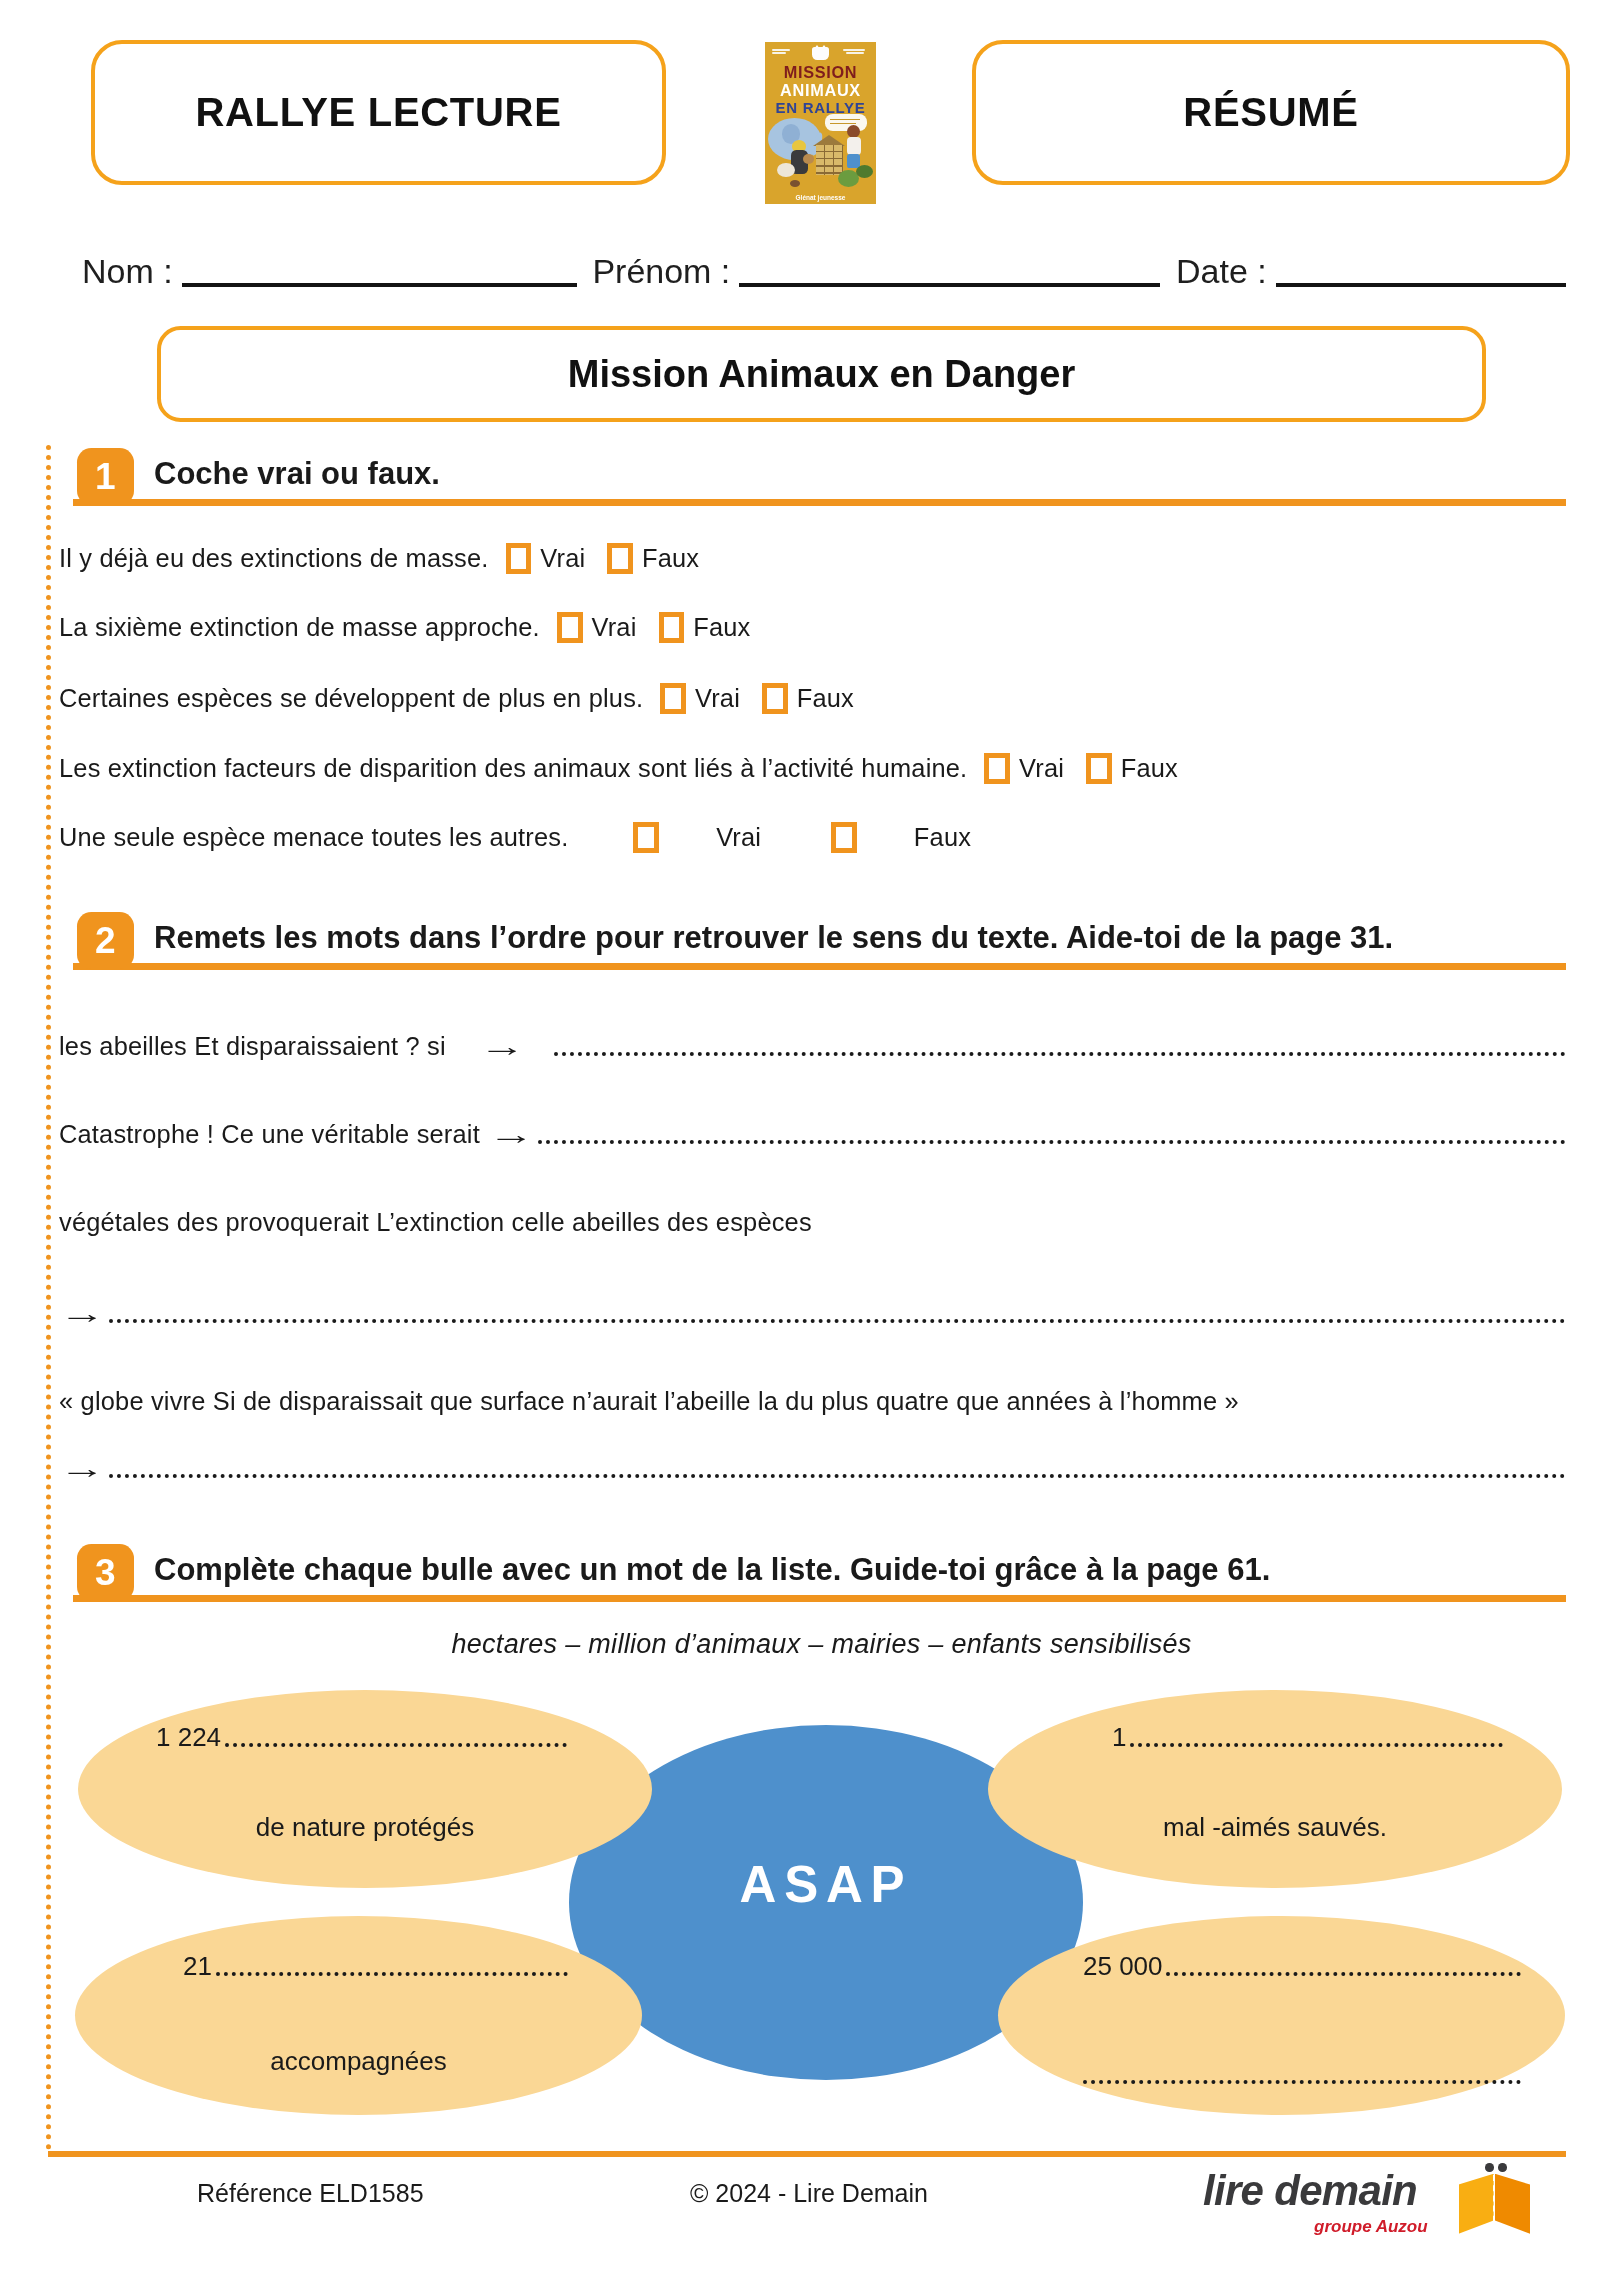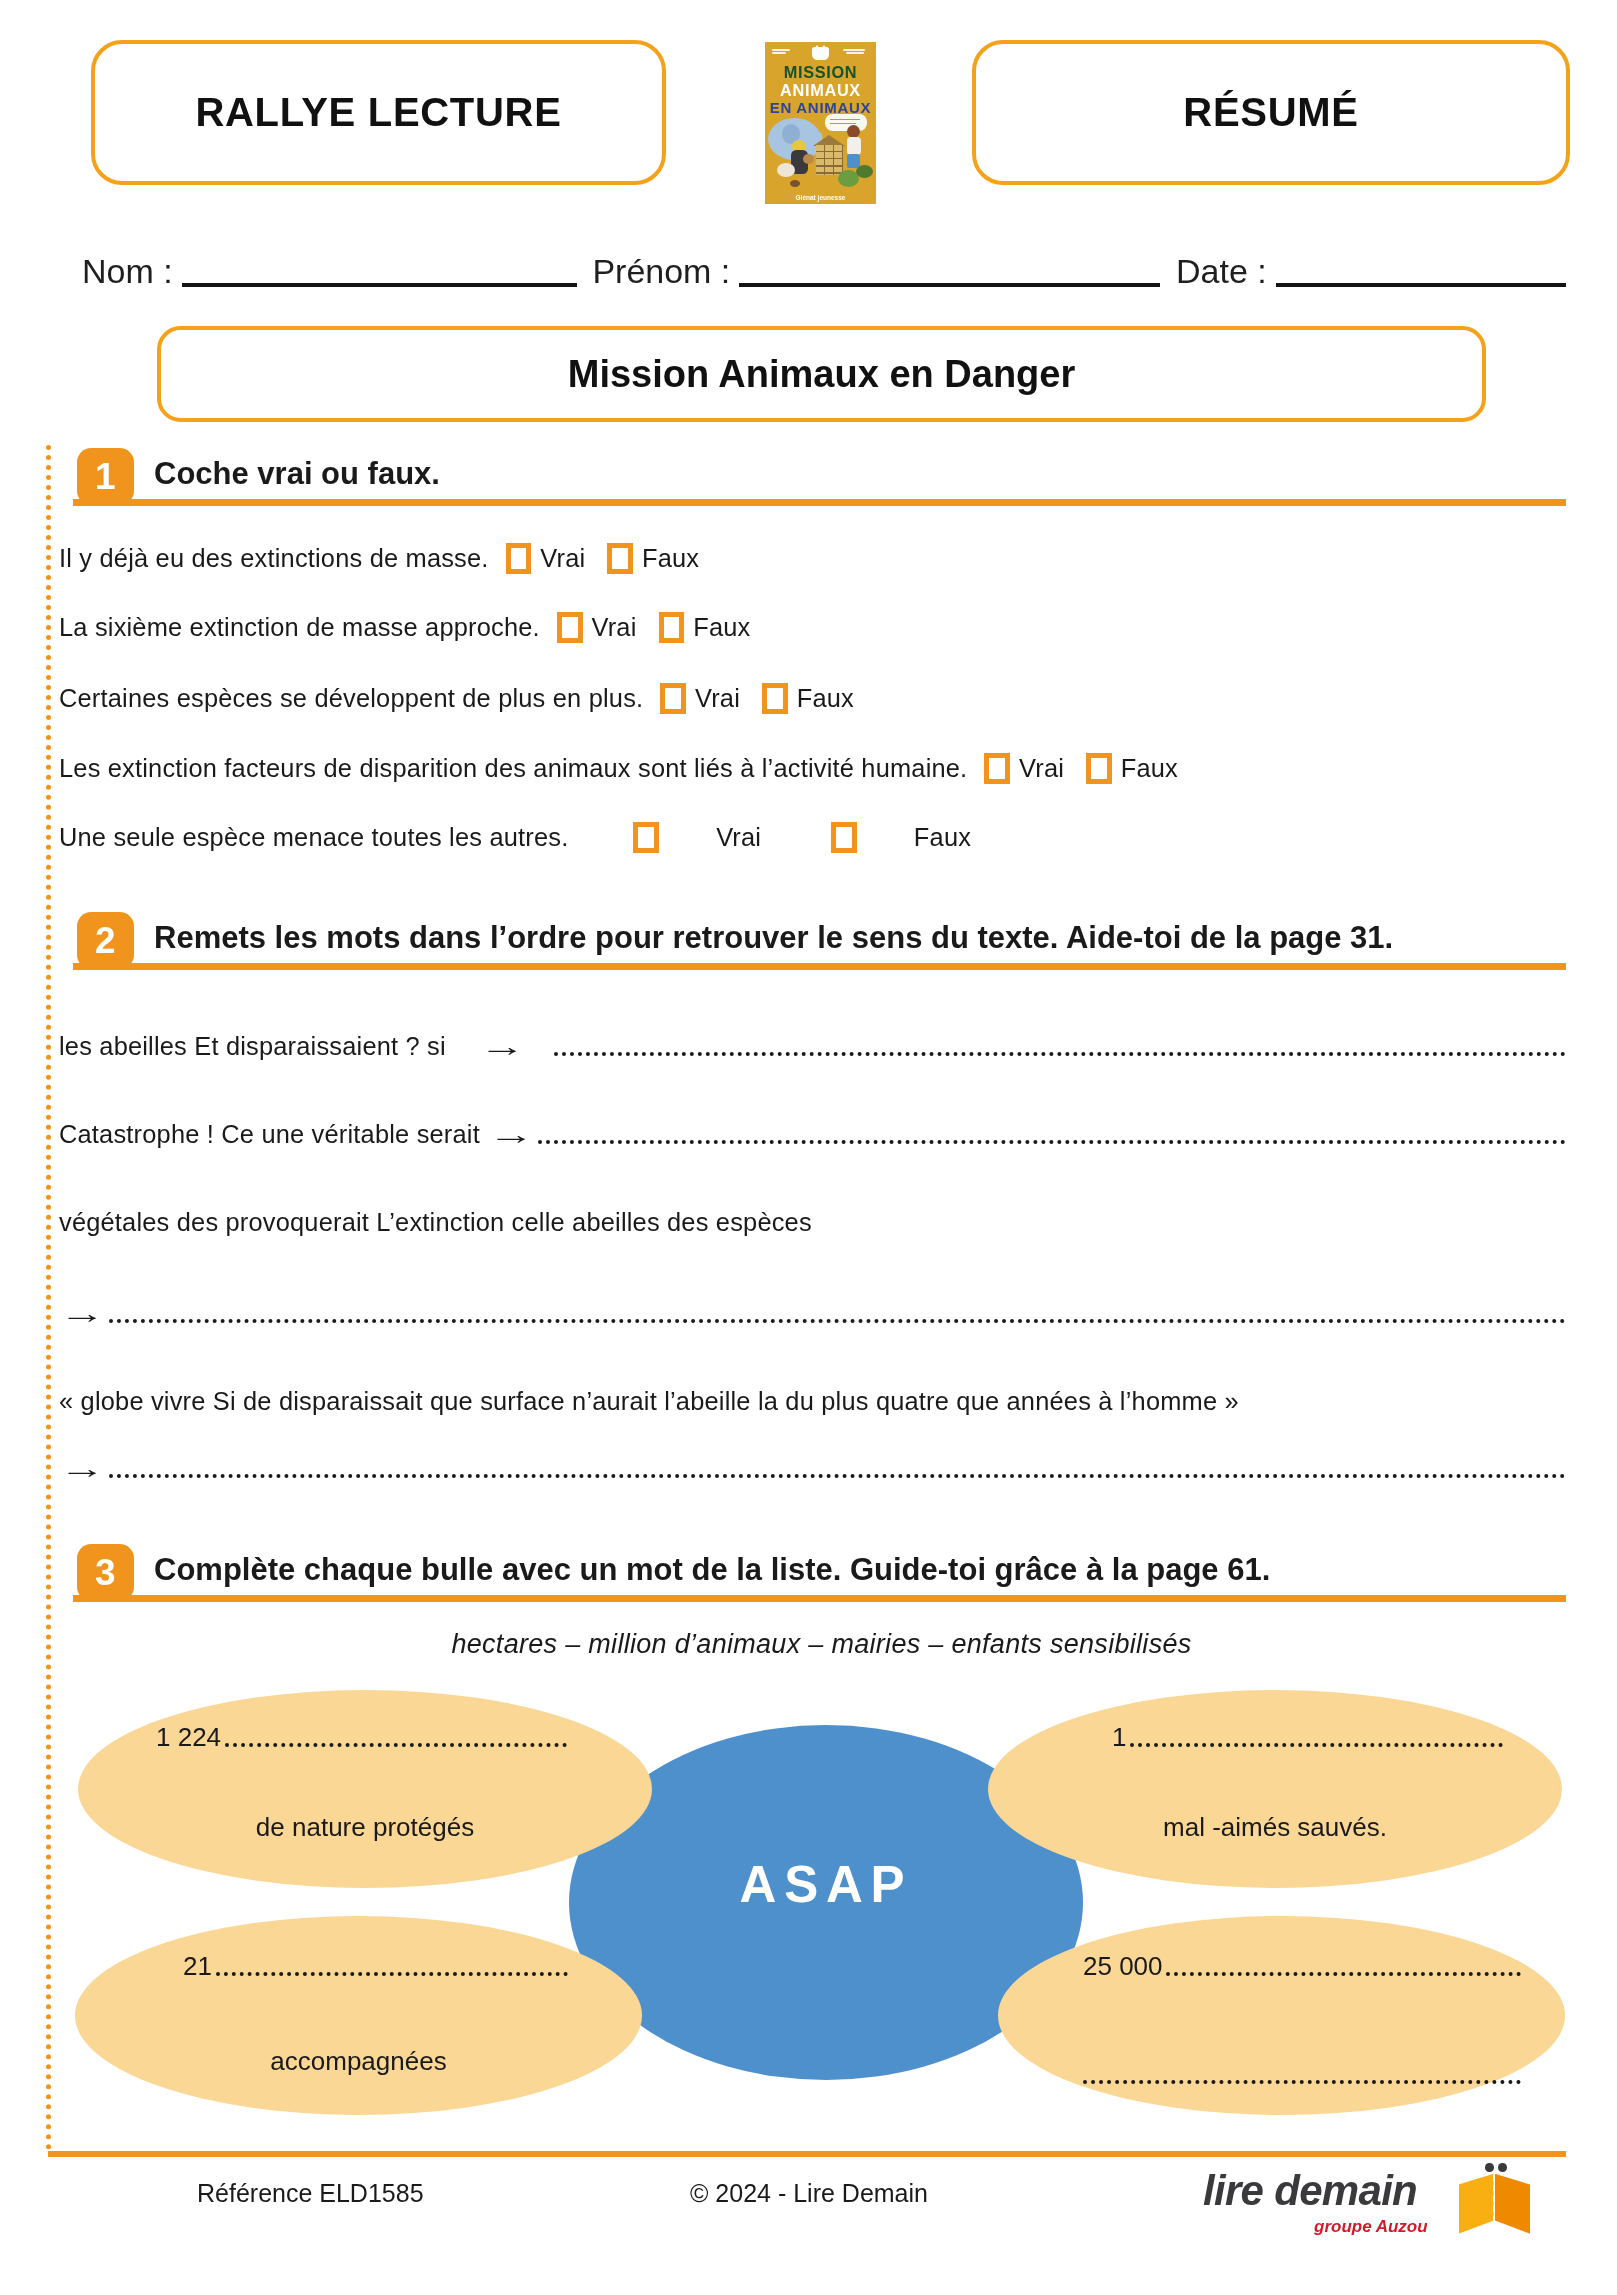--- a/index.html
+++ b/index.html
@@ -100,23 +100,23 @@
   <div id="box-left" class="hdr-box">
     <span>RALLYE LECTURE</span>
   </div>
 
   <div id="cover">
     <span class="c-bar" style="left:6.5px;top:6.5px;width:18px;"></span>
     <span class="c-bar" style="left:6.5px;top:10.4px;width:14.3px;"></span>
     <span class="c-bar" style="left:78px;top:6.5px;width:22px;"></span>
     <span class="c-bar" style="left:81px;top:10.4px;width:18px;"></span>
     <div id="mascot"></div>
-    <div class="tline" style="top:21px;font-size:16.3px;color:#14532d;letter-spacing:0.7px;">MISSION</div>
+    <div class="tline" style="top:21px;font-size:16.3px;color:#7f1d1d;letter-spacing:0.7px;">MISSION</div>
     <div class="tline" style="top:39px;font-size:16.3px;color:#fff;letter-spacing:0.7px;">ANIMAUX</div>
-    <div class="tline" style="top:57px;font-size:15px;color:#2F4496;letter-spacing:0.7px;">EN ANIMAUX</div>
+    <div class="tline" style="top:57px;font-size:15px;color:#2F4496;letter-spacing:0.7px;">EN RALLYE</div>
     <div id="bubble">
       <i style="top:5.2px;width:30px;"></i>
         <i style="top:9px;width:26px;"></i>
     </div>
     <div class="blob" style="left:2.6px;top:76px;width:53px;height:42px;background:#A7C4E0;"></div>
     <div class="blob" style="left:17px;top:82px;width:18px;height:19.6px;background:#8FB0D4;"></div>
     <div class="blob" style="left:48px;top:90px;width:7.8px;height:23.5px;background:#A7C4E0;transform:rotate(18deg);"></div>
     <div class="blob" style="left:27px;top:98px;width:14.3px;height:13px;background:#E8C63F;"></div>
     <div class="blob" style="left:26px;top:108px;width:17px;height:23.5px;background:#3A3A3C;border-radius:5.2px;"></div>
     <div class="blob" style="left:38px;top:112px;width:11px;height:10.4px;background:#B98A4E;"></div>

